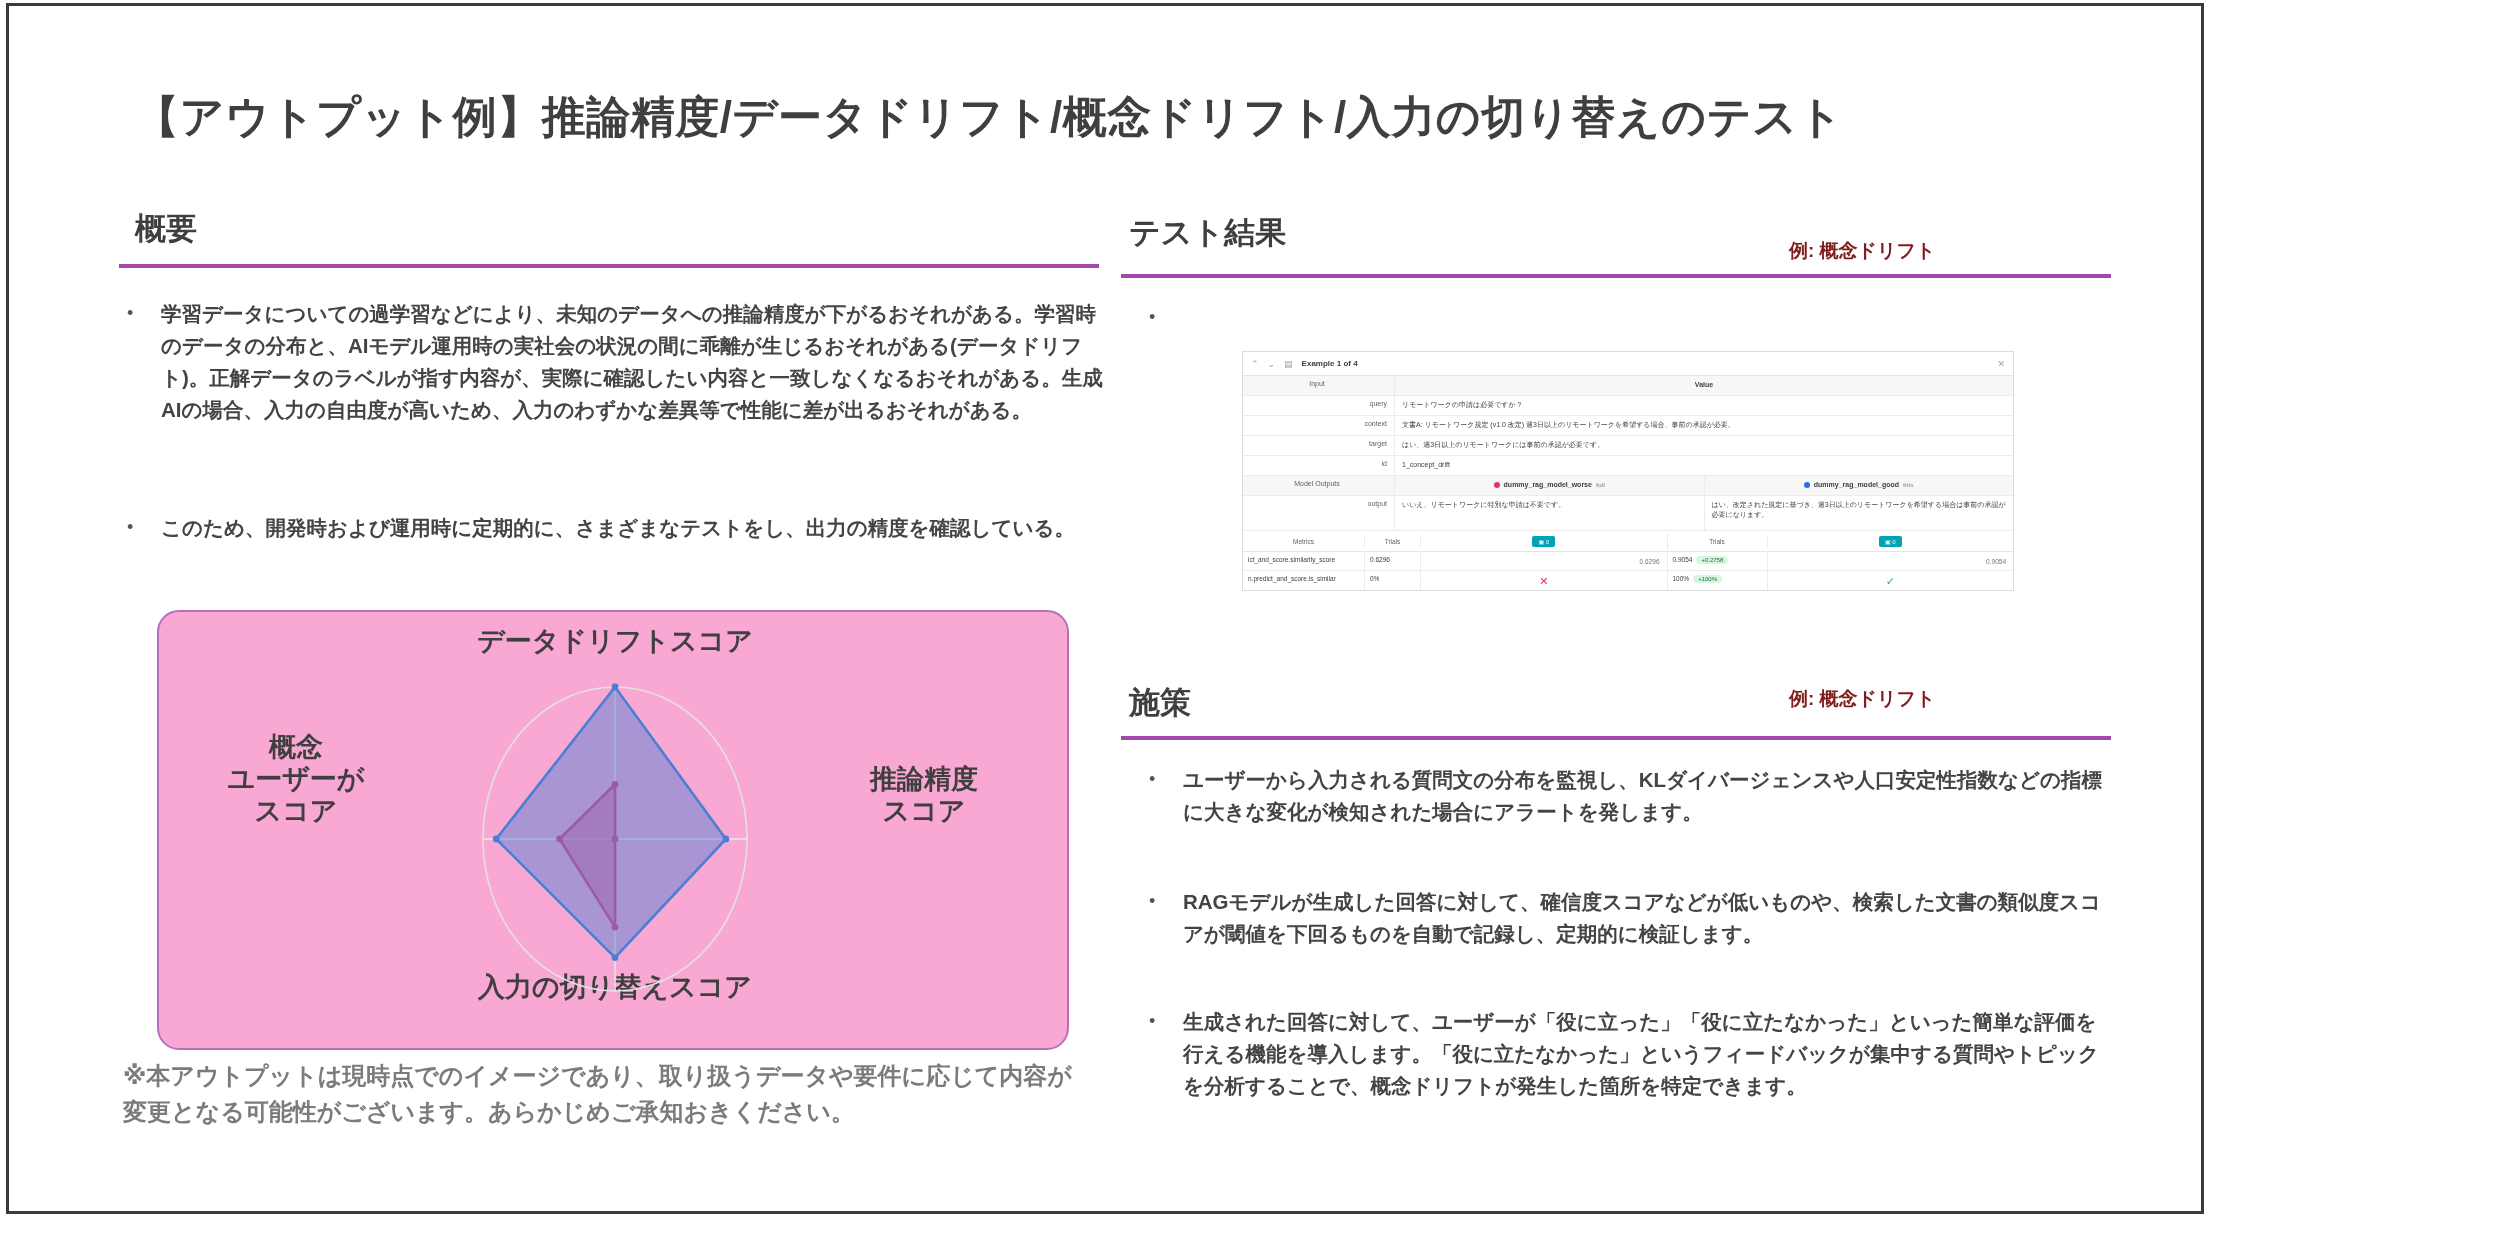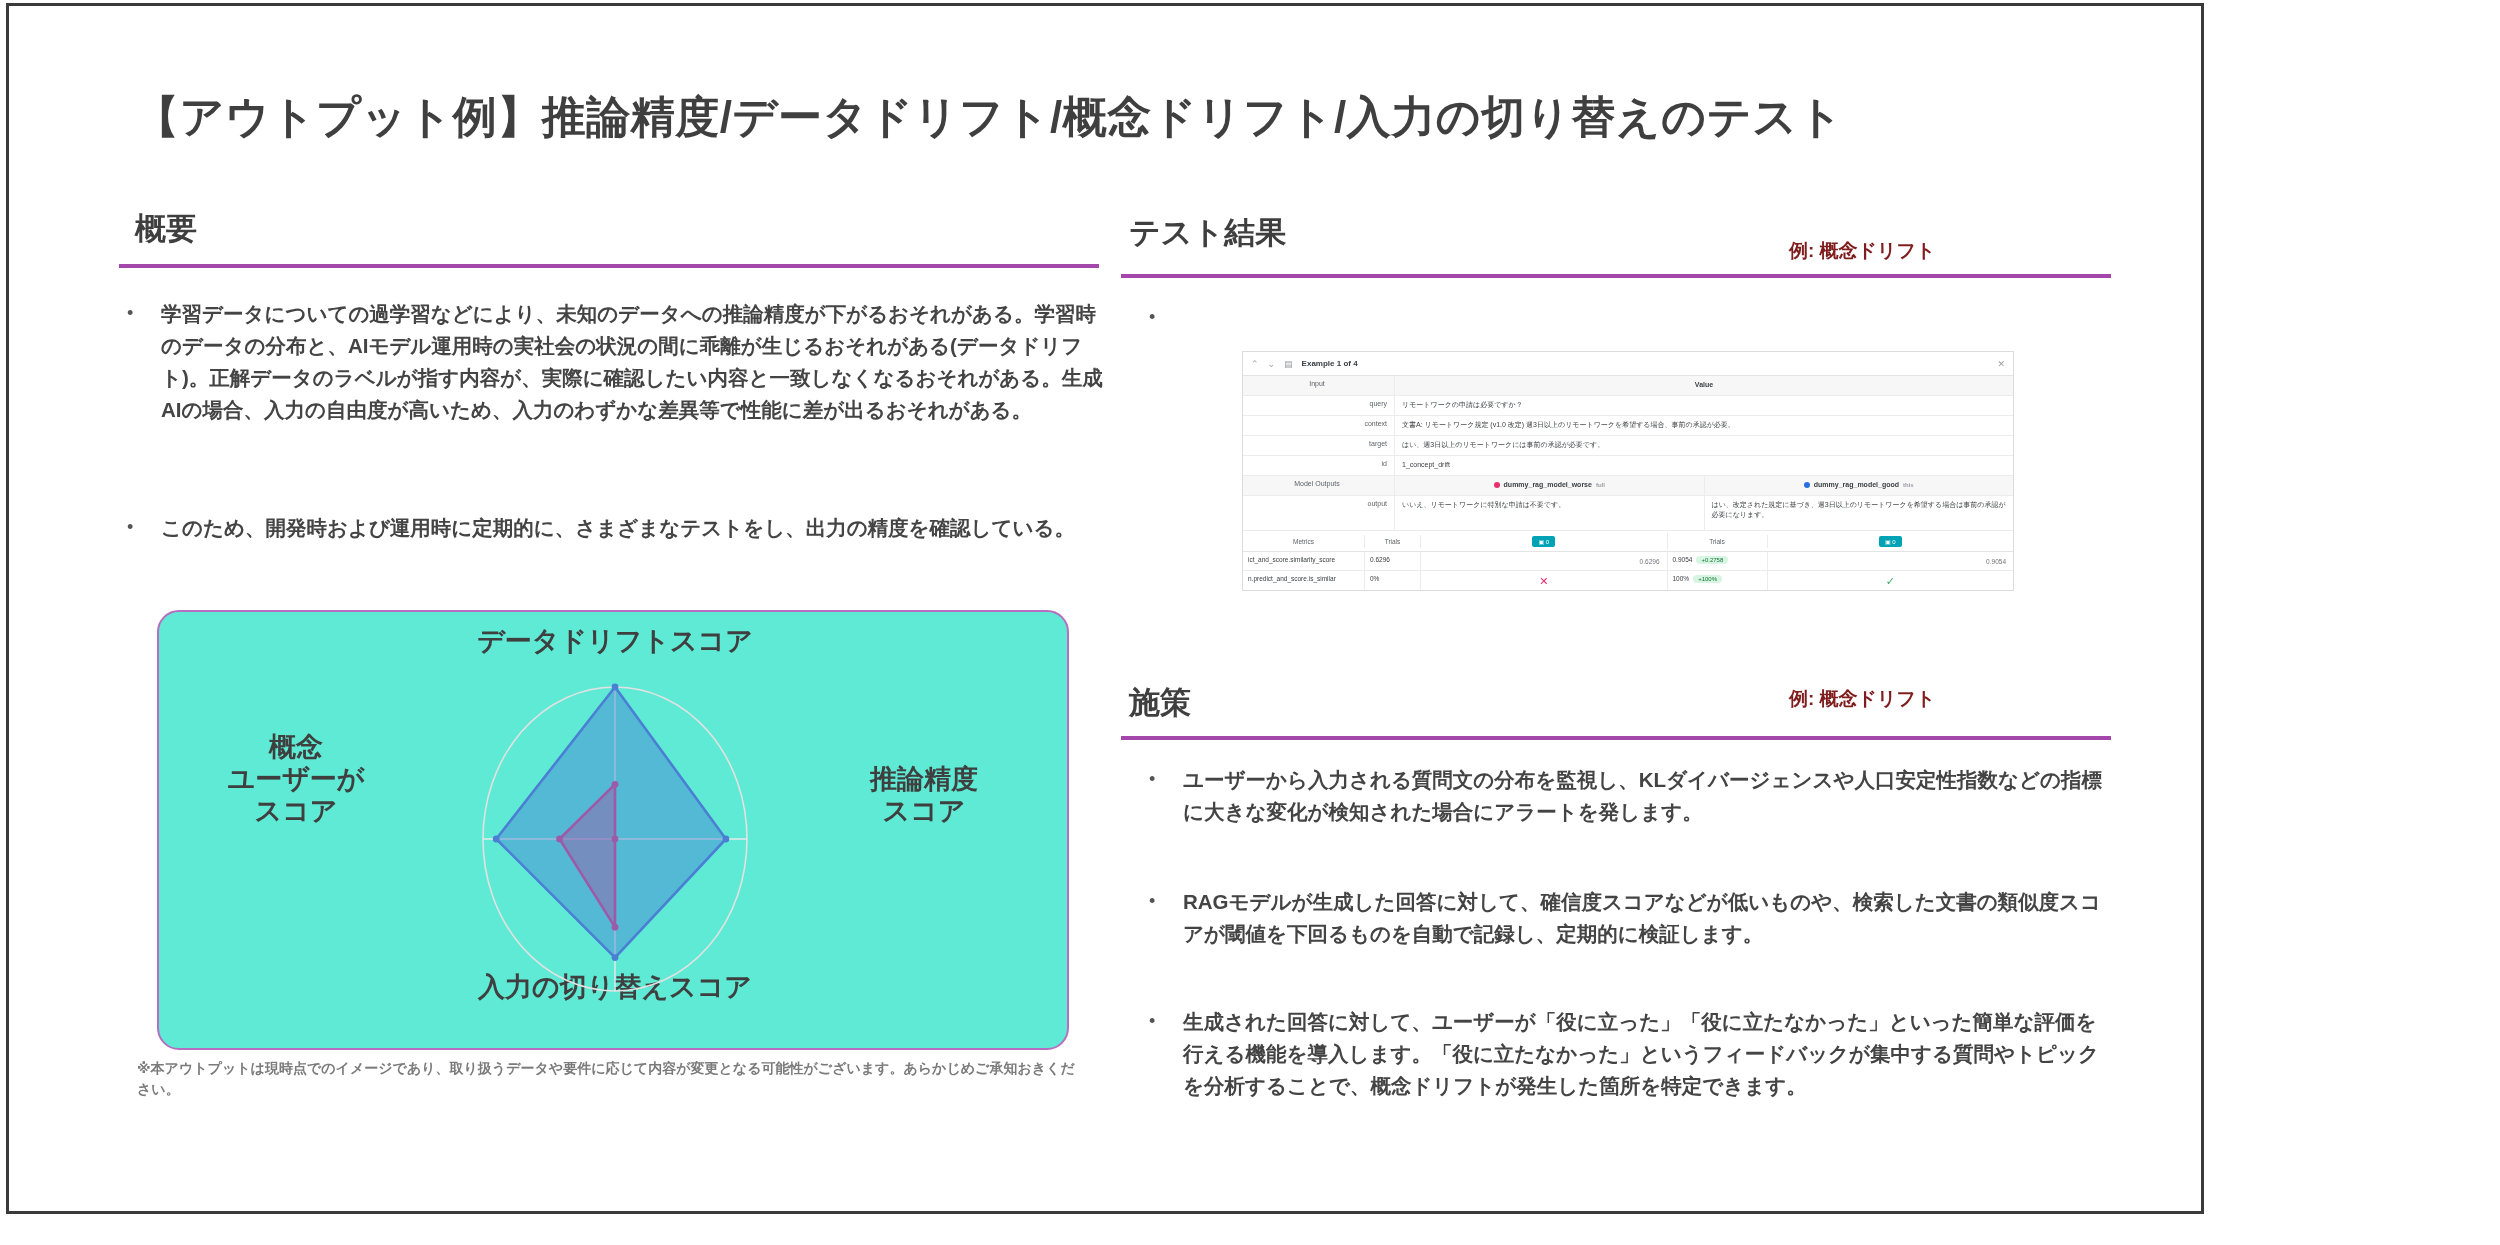--- a/index.html
+++ b/index.html
@@ -24,27 +24,27 @@
   .rule{position:absolute;height:4px;background:#a347ab;}
 
   
   .bul{position:absolute;display:flex;}
   .bul .dot{width:34px;flex:0 0 34px;font-size:18px;line-height:1.55;color:#555;padding-top:2px;}
   .bul .txt{font-size:20.5px;line-height:1.56;color:#444;font-weight:bold;}
 
   
   .radar-card{
     position:absolute;left:148px;top:604px;width:912px;height:440px;
-    border:2.5px solid #b66fc0;border-radius:22px;background:#5eead4;box-sizing:border-box;
+    border:2.5px solid #b66fc0;border-radius:22px;background:#f9a8d4;box-sizing:border-box;
   }
   .radar-lab{position:absolute;font-size:27px;font-weight:bold;color:#3f3f3f;text-align:center;line-height:1.18;}
 
   .foot{
-    position:absolute;left:128px;top:1052px;width:950px;
-    font-size:14px;font-weight:bold;line-height:1.5;color:#7b7b7b;
+    position:absolute;left:114px;top:1052px;width:950px;
+    font-size:24px;font-weight:bold;line-height:1.5;color:#7b7b7b;
   }
 
   
   .shot{
     position:absolute;left:1233px;top:345px;width:772px;height:240px;
     border:1px solid #dcdcdc;background:#fff;box-sizing:border-box;
     font-size:7px;color:#3c4043;overflow:hidden;
   }
   .shot-bar{
     height:23px;display:flex;align-items:center;gap:9px;padding:0 8px;

